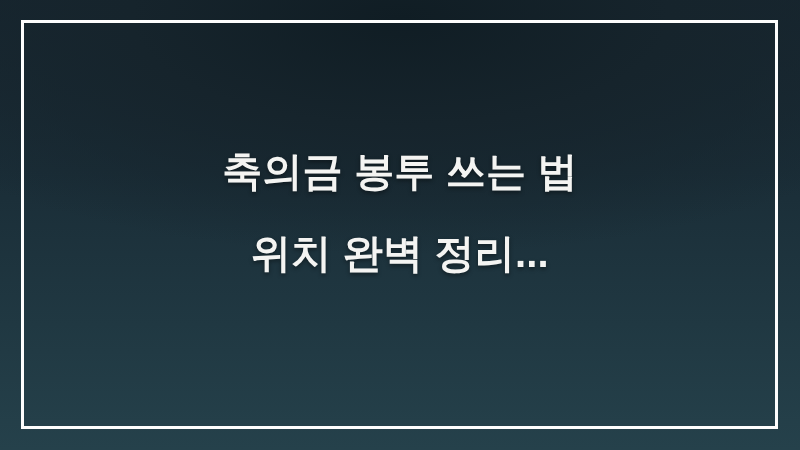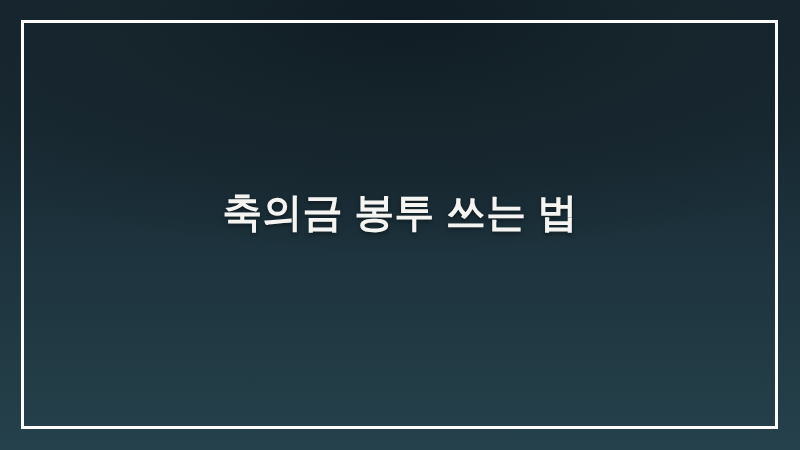--- a/index.html
+++ b/index.html
@@ -68,16 +68,17 @@
 </head>
 <body>
 
 <div id="card">
 
   <div id="frame"></div>
 
   <div id="content">
     <div id="title-block">
       <span class="title-line">축의금 봉투 쓰는 법</span>
+      <span class="title-line">위치 완벽 정리...</span>
     </div>
   </div>
 
 </div>
 
 </body></html>

